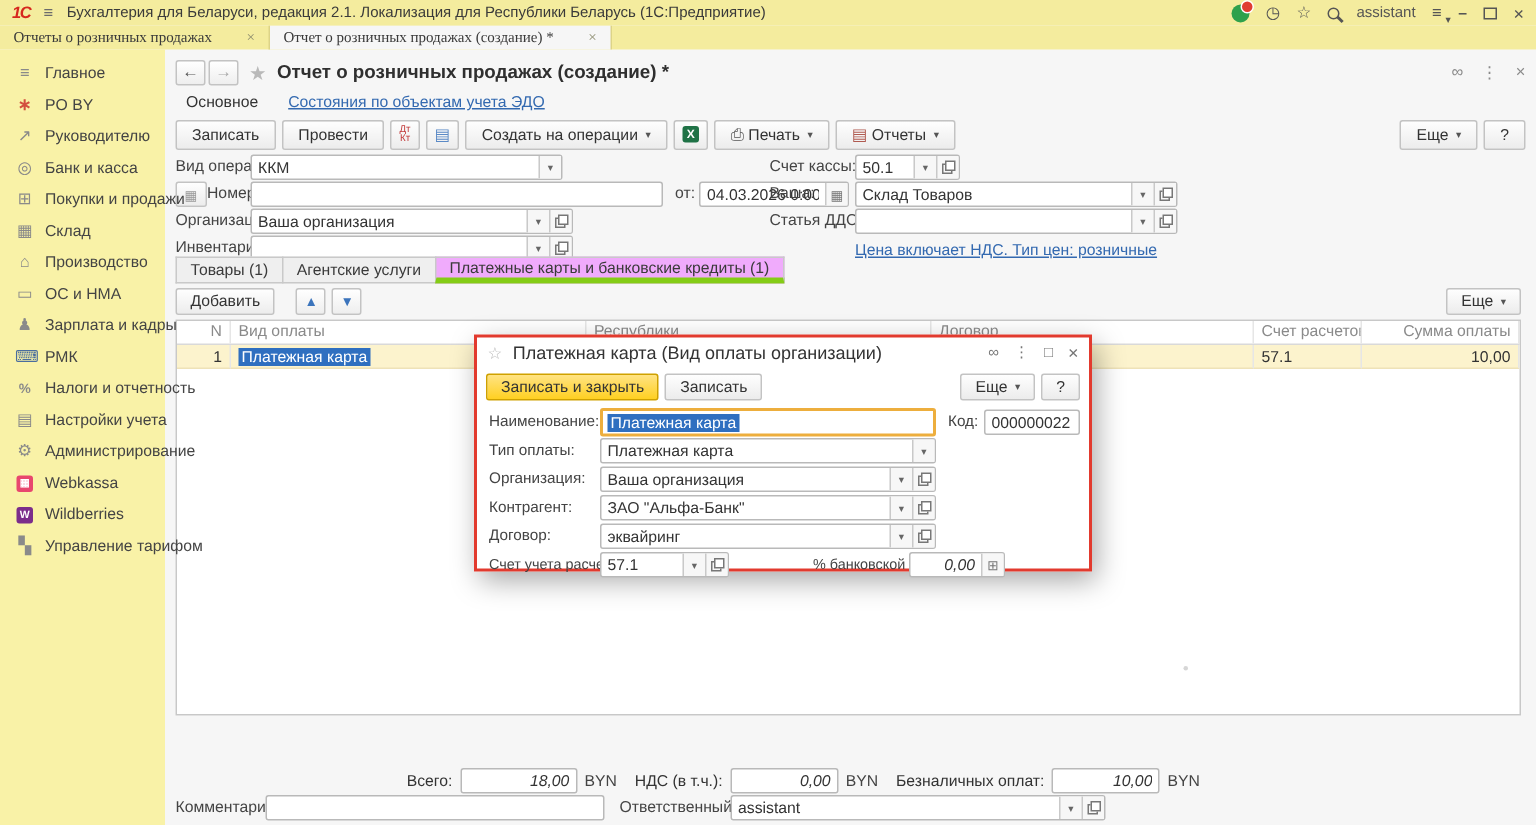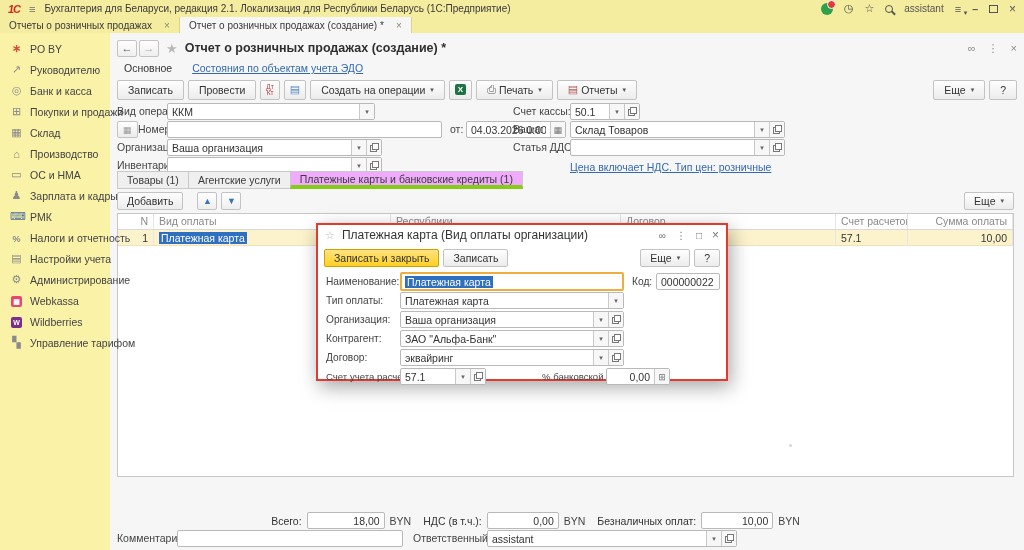--- a/index.html
+++ b/index.html
@@ -20,21 +20,21 @@
   .ic-search::after { content:""; position:absolute; width:5px; height:1.5px; background:#555; transform:rotate(45deg); right:-4px; bottom:-2px; }
   .uname { font-size:10px; }
   .ic-mainmenu { position:relative; font-size:11px; }
   .ic-mainmenu::after { content:"▾"; font-size:7px; position:absolute; bottom:-2px; right:-6px; color:#555; }
   .ic-min { font-weight:bold; }
   .ic-restore { width:9px; height:8px; border:1px solid #555; display:inline-block; }
   .ic-close { font-size:12px; }
 
   
   .tabbar { position:absolute; left:0; top:17px; width:1024px; height:16px; background:#f4ec9e; display:flex; align-items:stretch; z-index:29; }
-  .dtab { display:flex; align-items:center; gap:12px; padding:0 9px; font-size:10px; color:#3a3a3a; border-right:1px solid #ddd487; white-space:nowrap; }
+  .dtab { display:flex; align-items:center; gap:23px; padding:0 9px; font-size:10px; color:#3a3a3a; border-right:1px solid #ddd487; white-space:nowrap;font-family:Liberation Serif, serif; }
   .dtab .x { color:#8b8b6d; font-size:10px; }
   .dtab.active { background:#f6f6f6; }
 
   
   .sidebar { position:absolute; left:0; top:33px; width:110px; bottom:0; background:#f9f2a7; padding-top:5px; z-index:28; }
   .sitem { display:flex; align-items:center; gap:7px; height:21px; padding-left:10px; color:#444; cursor:default; white-space:nowrap; }
   .sitem .gi { width:13px; text-align:center; color:#8a8a8a; font-size:11px; flex:0 0 13px; }
   .gi-menu::before{content:"≡";}
   .gi-roby::before{content:"∗";color:#d34f3f;font-weight:bold;}
   .gi-chart::before{content:"↗";}
@@ -79,21 +79,21 @@
   .ic-moves::before { content:"▤"; color:#5b8ac6; font-size:11px; }
   .ic-xl { background:#1f7246; color:#fff; font-size:8px; font-weight:bold; padding:1px 3px; border-radius:2px; }
   .ic-xl::before { content:"X"; }
   .ic-print::before { content:"⎙"; font-size:11px; color:#555; }
   .ic-report::before { content:"▤"; font-size:11px; color:#b05a50; }
   .tb-right { margin-left:auto; display:flex; gap:4px; }
 
   
   .fld { position:absolute; display:flex; align-items:stretch; height:17px; background:#fff; border:1px solid #b9b9b9; border-radius:2px; }
   .fld input { flex:1; min-width:0; border:0; outline:0; padding:0 4px; font:10.5px "Liberation Sans",sans-serif; color:#333; background:transparent; }
-  .fld input.ralign { text-align:right; }
+  .fld input.ralign { text-align:right;font-style:italic; }
   .seg { flex:0 0 15px; border-left:1px solid #c9c9c9; display:flex; align-items:center; justify-content:center; background:#f7f7f7; color:#666; cursor:pointer; }
   .seg.dd::after { content:"▾"; font-size:7px; }
   .seg.cal::after { content:"▦"; font-size:9px; color:#777; }
   .seg.calc::after { content:"⊞"; font-size:9px; color:#777; }
   .seg.open i { position:relative; display:block; width:9px; height:9px; }
   .seg.open i::before { content:""; position:absolute; left:0; bottom:0; width:5px; height:5px; border:1px solid #777; background:#f7f7f7; }
   .seg.open i::after { content:""; position:absolute; right:0; top:0; width:5px; height:5px; border:1px solid #777; background:#fff; }
 
   
   .sectabs { position:absolute; left:7px; top:138px; display:flex; align-items:flex-end; height:18px; }
@@ -160,20 +160,24 @@
     <span class="x">×</span>
   </div>
   <div class="dtab active">
     <span>Отчет о розничных продажах (создание) *</span>
     <span class="x">×</span>
   </div>
 </div>
 
 <div class="sidebar">
   <div class="sitem">
+      <span class="gi gi-menu"></span>
+      <span>Главное</span>
+    </div>
+  <div class="sitem">
       <span class="gi gi-roby"></span>
       <span>PO BY</span>
     </div>
   <div class="sitem">
       <span class="gi gi-chart"></span>
       <span>Руководителю</span>
     </div>
   <div class="sitem">
       <span class="gi gi-bank"></span>
       <span>Банк и касса</span>

